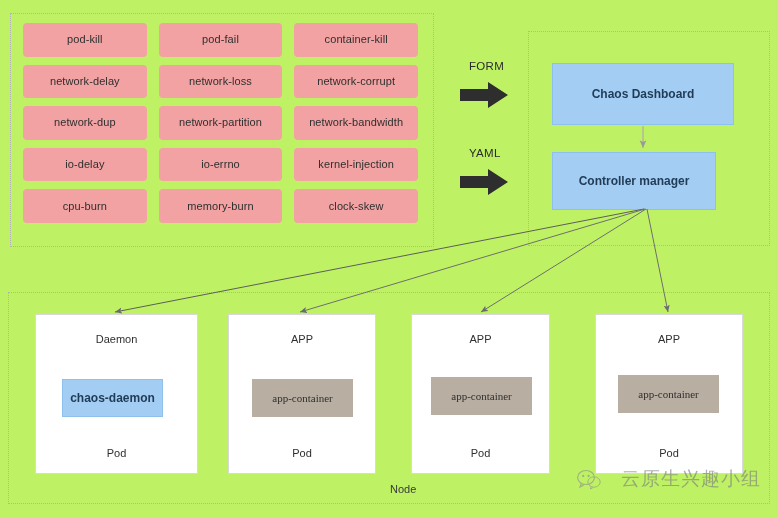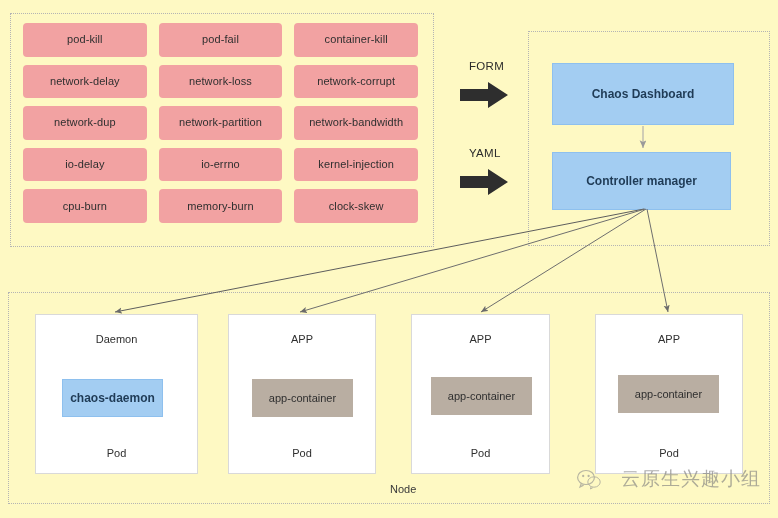--- a/index.html
+++ b/index.html
@@ -8,21 +8,21 @@
     background: #ffffff;
   }
   body {
     font-family: "Liberation Sans", "DejaVu Sans", sans-serif;
     -webkit-font-smoothing: antialiased;
   }
   #canvas {
     position: relative;
     width: 778px;
     height: 518px;
-    background: #fef9c3;
+    background: #bef264;
     overflow: hidden;
   }
 
   
   .dashed-box {
     position: absolute;
     border: 1px dotted #b4b4b4;
     background: transparent;
     box-sizing: border-box;
   }
@@ -68,20 +68,21 @@
   }
   .tan-box {
     position: absolute;
     background: #b9aea2;
     box-sizing: border-box;
     display: flex;
     align-items: center;
     justify-content: center;
     color: #2f2f2f;
     font-size: 11px;
+    font-family: Liberation Serif, serif;
   }
 
   
   .pod-card {
     position: absolute;
     background: #ffffff;
     border: 1px solid #d9d9d9;
     box-sizing: border-box;
   }
   .pod-title {
@@ -183,21 +184,21 @@
   <svg class="block-arrow" style="left:460px; top:169px;" width="48" height="26" viewBox="0 0 48 26">
     <path d="M0 7 H28 V0 L48 13 L28 26 V19 H0 Z" fill="#2e2e2e"></path>
   </svg>
 
   <div class="dashed-box" style="left:528px; top:31px; width:242px; height:215px;"></div>
 
   <div class="blue-box" style="left:552px; top:63px; width:182px; height:62px;">
     <span>Chaos Dashboard</span>
   </div>
 
-  <div class="blue-box" style="left:552px; top:152px; width:179px; height:58px;">
+  <div class="blue-box" style="left:552px; top:152px; width:164px; height:58px;">
     <span>Controller manager</span>
   </div>
 
   <div class="dashed-box" style="left:8px; top:292px; width:762px; height:212px;"></div>
 
   <div class="pod-card" style="left:35px; top:314px; width:163px; height:160px;">
     <div class="pod-title">Daemon</div>
     <div class="pod-footer">Pod</div>
   </div>
   <div class="blue-box" style="left:62px; top:379px; width:101px; height:38px;">

